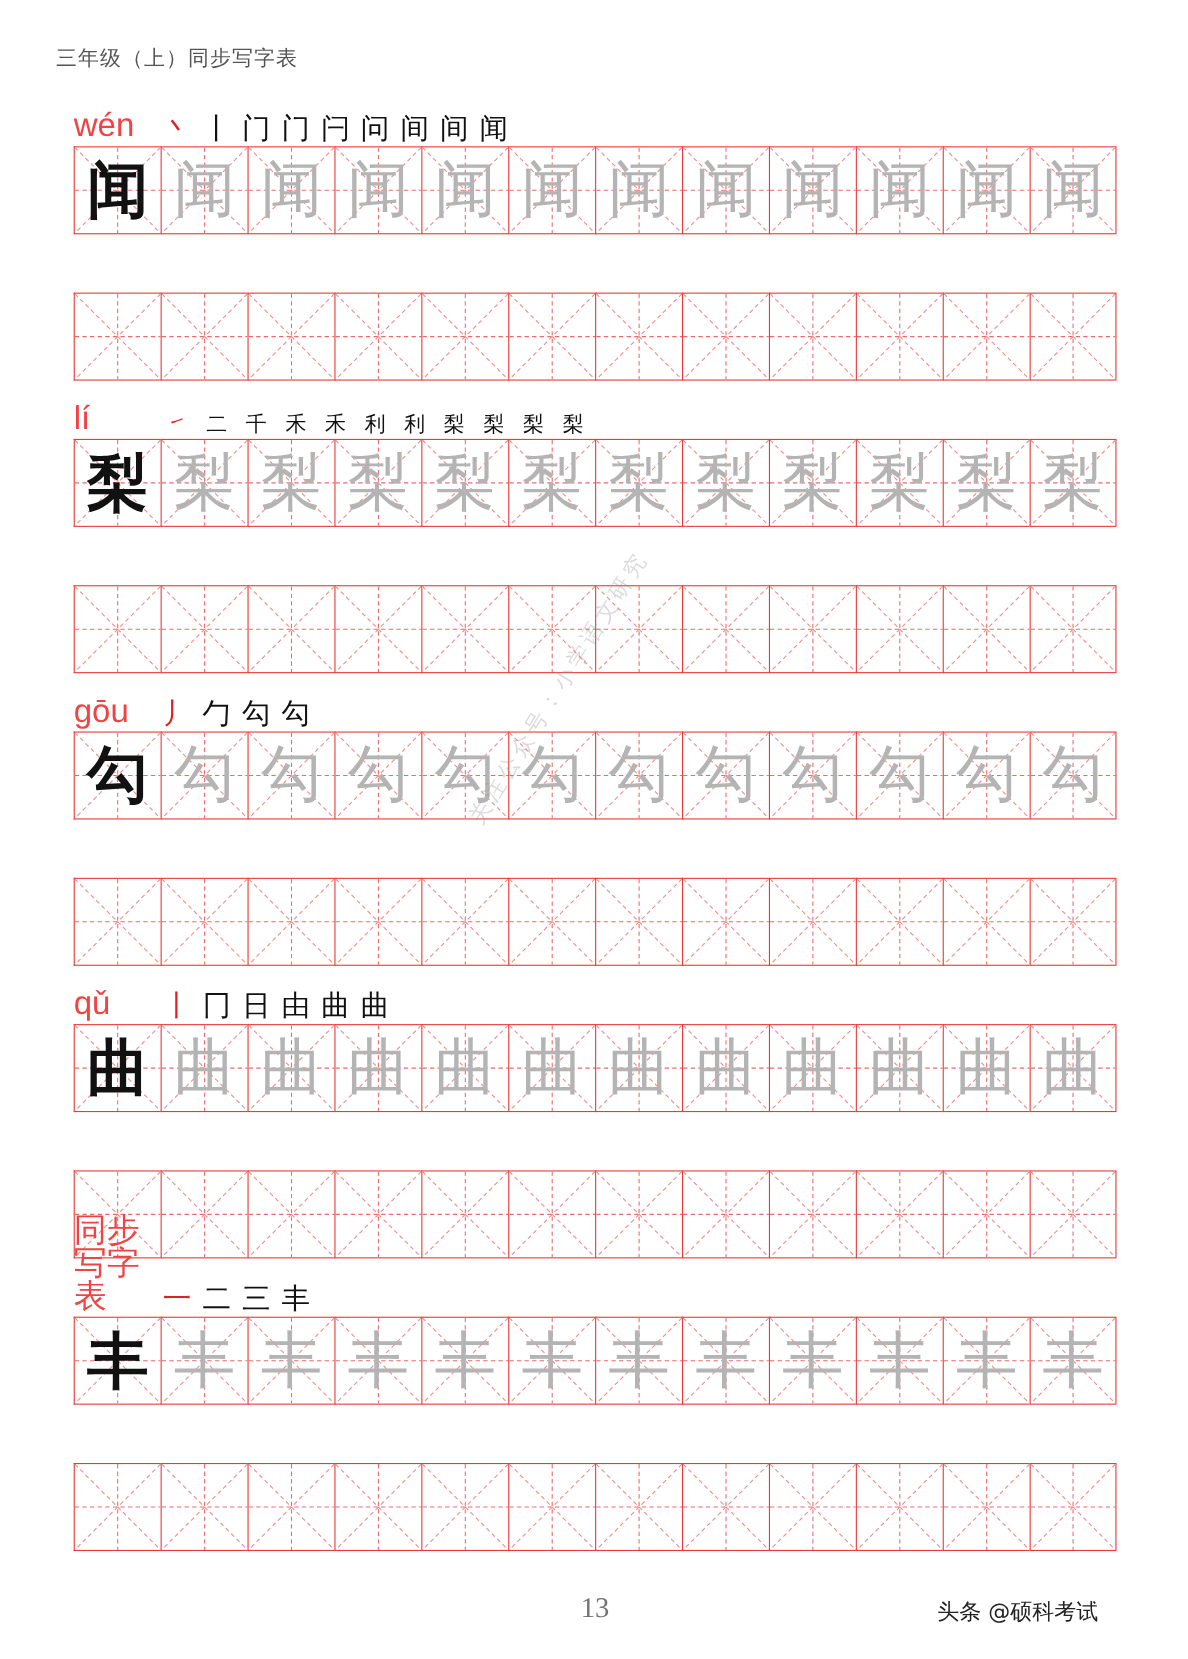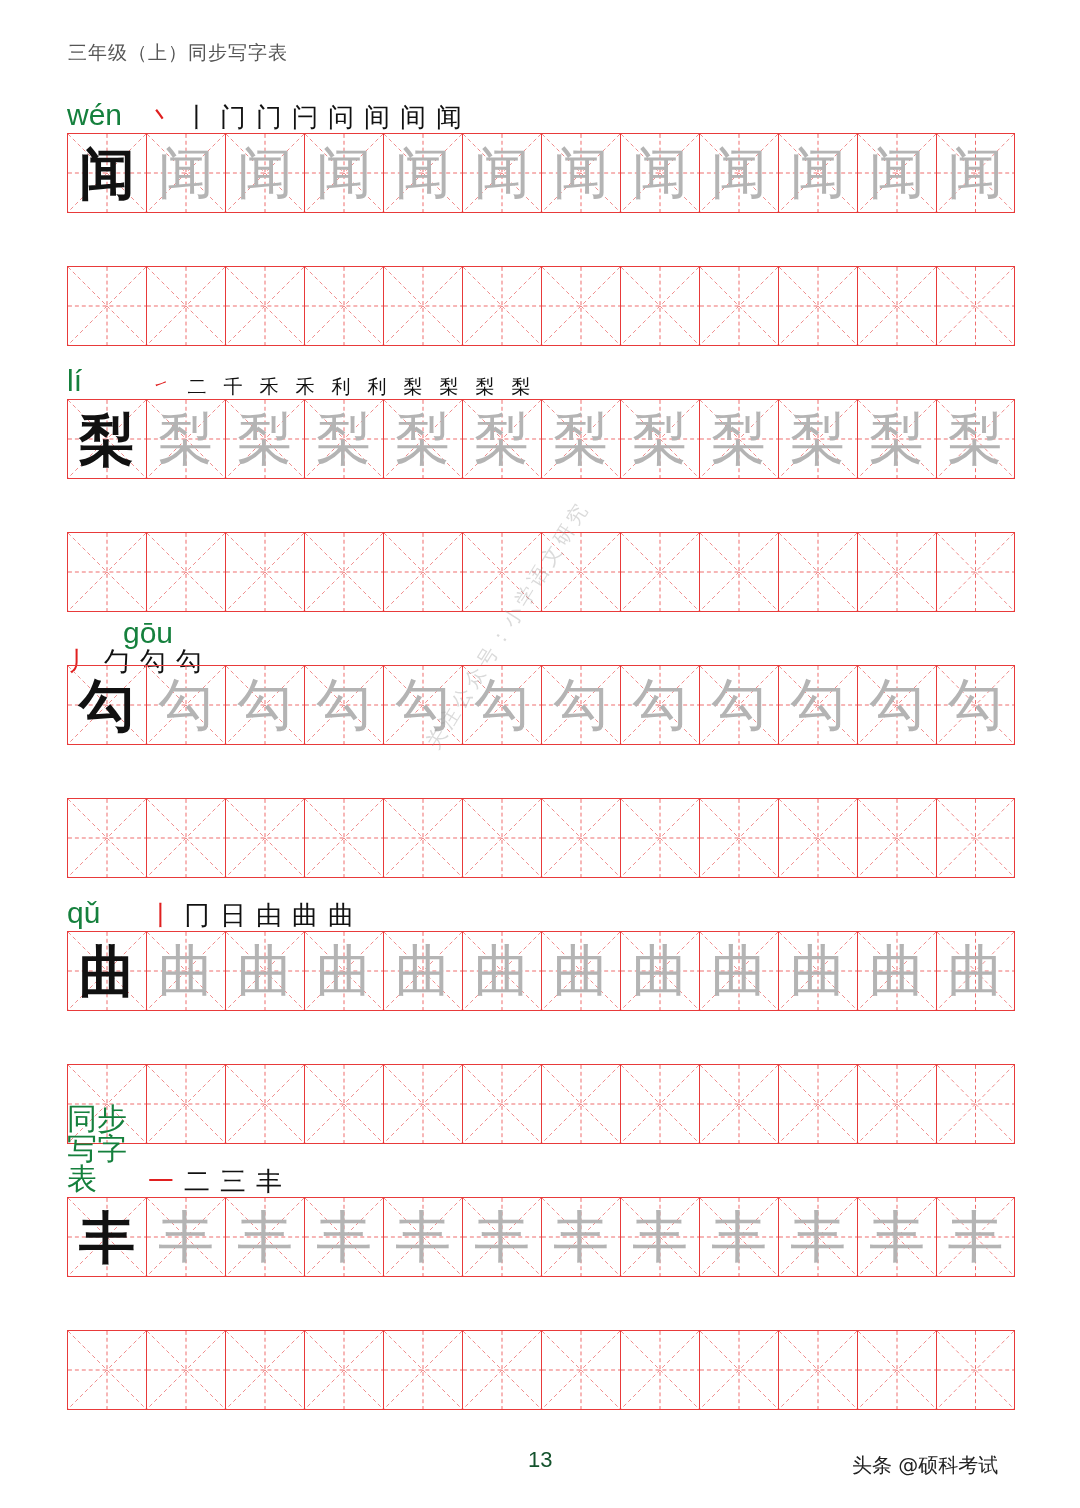--- a/index.html
+++ b/index.html
@@ -1,32 +1,32 @@
 <!DOCTYPE html>
 <html><head>
 <meta charset="utf-8">
 <style>
   html, body { margin: 0; padding: 0; background: #ffffff; }
   body { width: 1080px; height: 1508px; position: relative; overflow: hidden; font-family: "DejaVu Sans", sans-serif; }
-  .header-title { position: absolute; left: 68px; top: 40px; font-size: 19px; color: #555555; font-family: "DejaVu Serif", serif; letter-spacing: 1px; }
+  .header-title { position: absolute; left: 51px; top: 40px; font-size: 19px; color: #555555; font-family: "DejaVu Serif", serif; letter-spacing: 1px; }
   .block { position: absolute; left: 67px; width: 948px; }
   .stroke-line { position: absolute; left: 0; height: 44px; display: flex; align-items: flex-end; }
-  .pinyin { font-family: "Liberation Sans", sans-serif; font-size: 30px; color: #15803d; width: 80px; line-height: 1; }
+  .pinyin { font-family: "Liberation Sans", sans-serif; font-size: 30px; color: #ef4444; width: 80px; line-height: 1; }
   .strokes { display: flex; gap: 8px; align-items: flex-end; padding-left: 0; }
   .stroke-step { font-size: 26px; line-height: 1; color: #111; font-family: "DejaVu Sans", sans-serif; position: relative; min-width: 28px; text-align: center; }
   .stroke-step.first { color: #e02020; }
   .stroke-step.small { font-size: 19px; }
   .grid-row { position: absolute; left: 0; width: 948px; height: 80px; display: flex; }
   .cell { position: relative; width: 79px; height: 80px; box-sizing: border-box; border: 1.5px solid #e83a3a; border-right: none; }
   .cell:last-child { border-right: 1.5px solid #e83a3a; }
   .cell svg.guides { position: absolute; left: 0; top: 0; width: 100%; height: 100%; }
   .cell .ch { position: absolute; left: 0; top: 0; width: 100%; height: 100%; display: flex; align-items: center; justify-content: center; font-size: 56px; font-family: "DejaVu Serif", serif; line-height: 1; }
   .cell .ch.model { color: #111; font-weight: bold; }
   .cell .ch.trace { color: #b4b4b4; }
-  .page-number { position: absolute; left: 528px; top: 1447px; font-size: 22px; color: #14532d; font-family: Liberation Sans, sans-serif; }
+  .page-number { position: absolute; left: 528px; top: 1447px; font-size: 26px; color: #737373; font-family: Liberation Serif, serif; }
   .source-mark { position: absolute; left: 852px; top: 1452px; font-size: 20px; color: #222; font-family: "DejaVu Sans", sans-serif; }
   .watermark { position: absolute; left: 420px; top: 740px; transform: rotate(-58deg); transform-origin: left top; font-size: 20px; color: rgba(150,150,150,0.35); white-space: nowrap; letter-spacing: 4px; pointer-events: none; }
 </style>
 </head>
 <body>
 
 <div class="header-title">三年级（上）同步写字表</div>
 
 <div id="blocks">
     <div class="block" style="top: 90px;">
@@ -473,21 +473,21 @@
           <svg class="guides" viewBox="0 0 79 80" preserveAspectRatio="none">
             <line x1="0" y1="40" x2="79" y2="40" stroke="#ee6a6a" stroke-width="1" stroke-dasharray="4,3"></line>
             <line x1="39.5" y1="0" x2="39.5" y2="80" stroke="#ee6a6a" stroke-width="1" stroke-dasharray="4,3"></line>
             <line x1="0" y1="0" x2="79" y2="80" stroke="#ef8a8a" stroke-width="1" stroke-dasharray="4,3"></line>
             <line x1="79" y1="0" x2="0" y2="80" stroke="#ef8a8a" stroke-width="1" stroke-dasharray="4,3"></line>
           </svg>
         </div>
       </div>
     </div>
     <div class="block" style="top: 622px;">
-      <div class="stroke-line" style="top: -4px; flex-direction: column;">
+      <div class="stroke-line" style="top: -4px;">
         <span class="pinyin">gōu</span>
         <div class="strokes">
           <span class="stroke-step first">丿</span>
           <span class="stroke-step">勹</span>
           <span class="stroke-step">勾</span>
           <span class="stroke-step">勾</span>
         </div>
       </div>
       <div class="grid-row" style="top: 43px;">
         <div class="cell">

